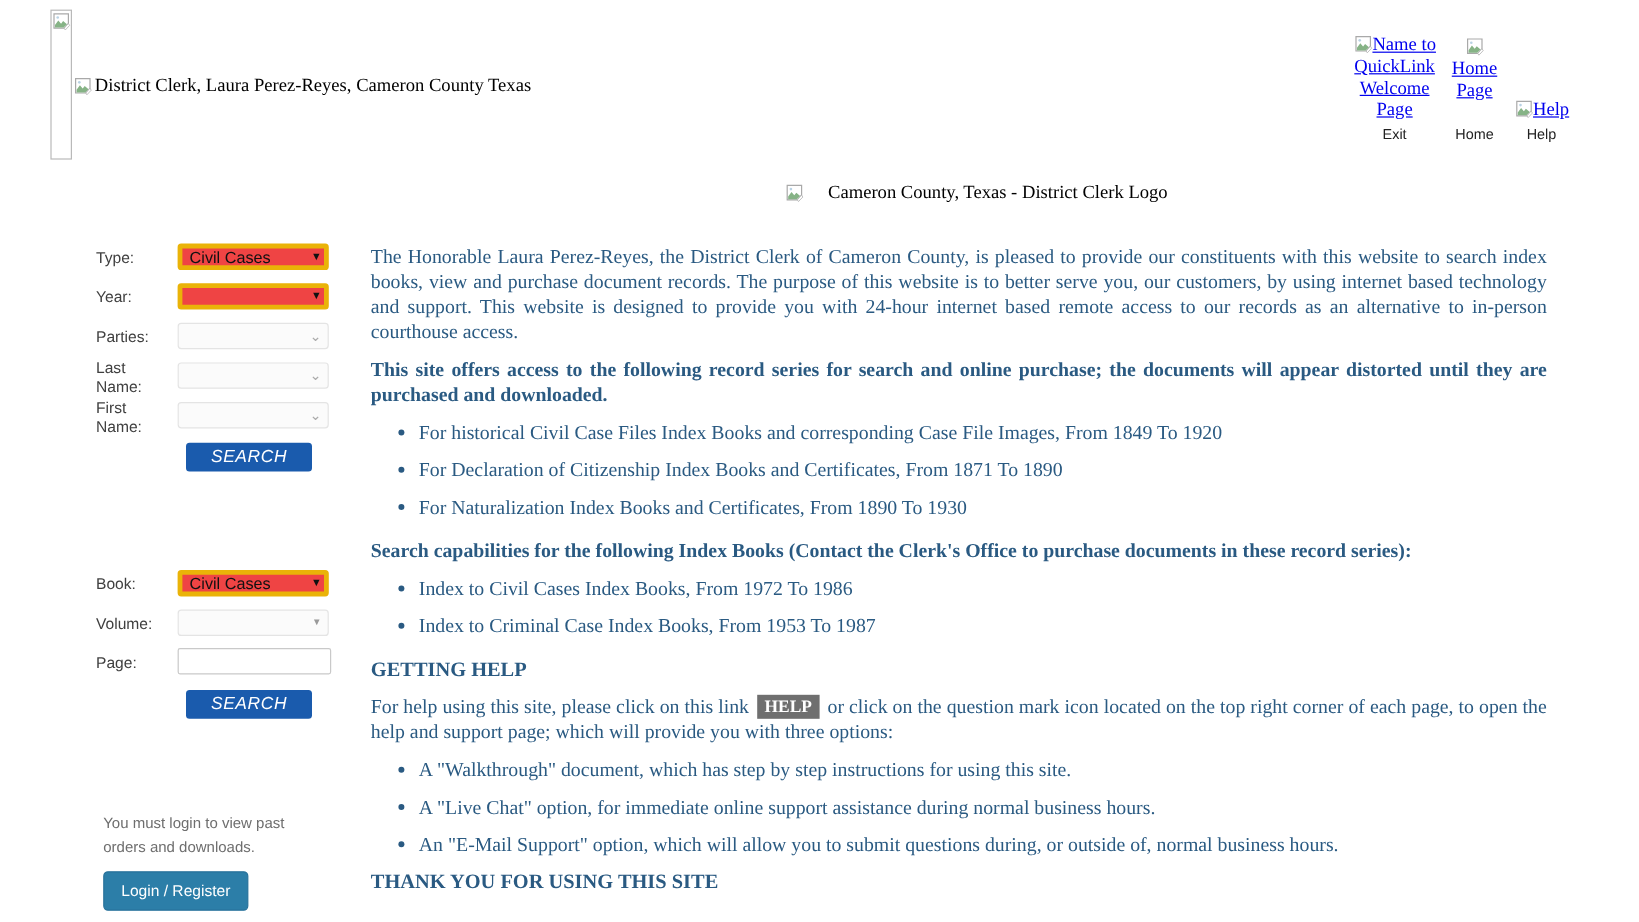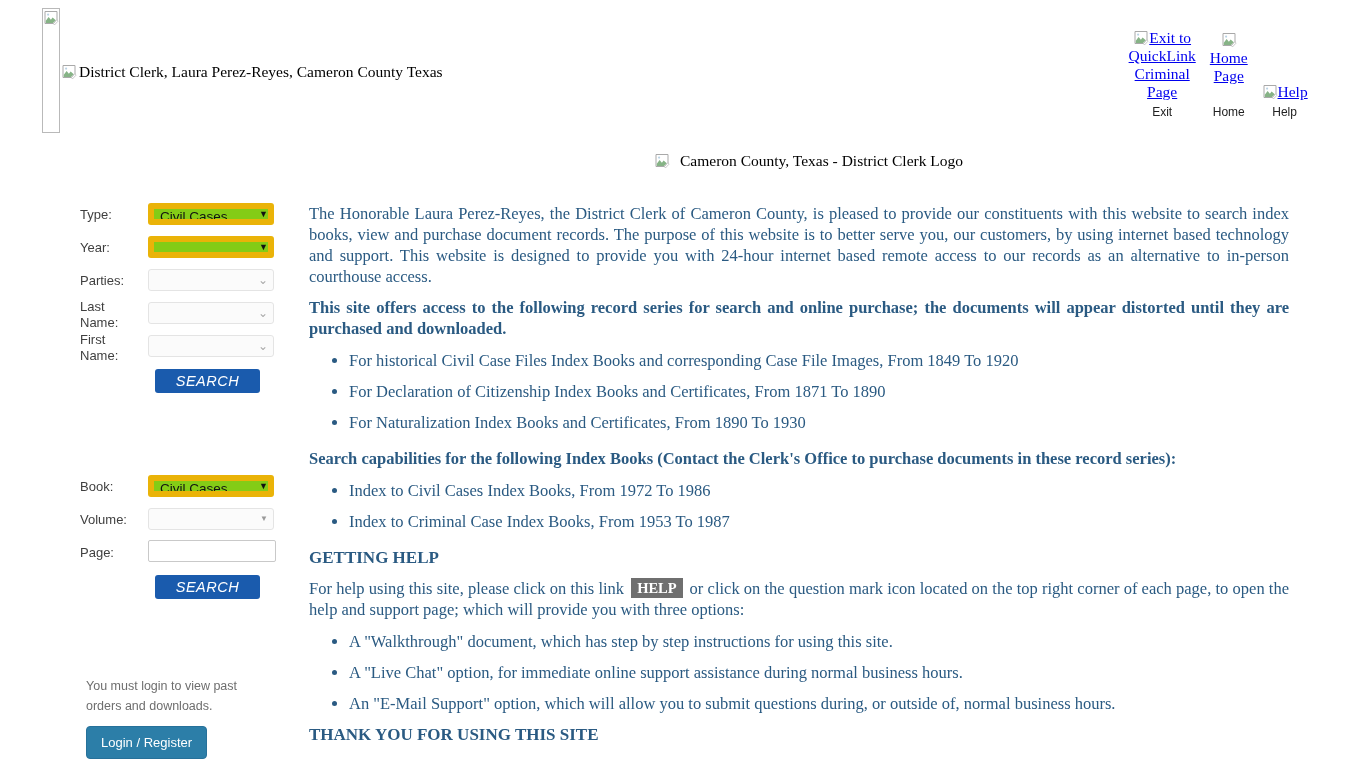--- a/index.html
+++ b/index.html
@@ -16,21 +16,21 @@
   .sliver {
     position:absolute; left:42px; top:8px; width:18px; height:125px;
     border:1px solid #b9b9b9; background:#fff;
   }
   .sliver .bi { position:absolute; left:0px; top:1px; }
   .banner {
     position:absolute; left:61px; top:63px; display:flex; align-items:center; gap:2px;
     font-size:15.5px; color:#000; white-space:nowrap;
   }
   .logo-line {
-    position:absolute; left:654px; top:152px; display:flex; align-items:center; gap:10px;
+    position:absolute; left:654px; top:152px; display:flex; align-items:center; gap:20px;
     font-size:15.5px; color:#000; white-space:nowrap;
   }
 
   .hdr-links {
     position:absolute; left:1126px; top:25px; width:184px; height:94px;
     display:flex; align-items:flex-end; gap:5px;
   }
   .hdr-col { display:flex; flex-direction:column; align-items:center; justify-content:flex-end; }
   .hdr-col a {
     color:#0000EE; text-decoration:underline; font-size:15.5px; line-height:18px;
@@ -49,21 +49,21 @@
   .sidebar { position:absolute; left:0; top:195px; width:300px; height:573px; }
   .sb-label {
     position:absolute; left:80px; width:62px;
     font-family:"Liberation Sans", sans-serif; font-size:13px; color:#3f3f3f; line-height:16px;
   }
   .ctrl { position:absolute; left:148px; width:126px; height:22px; }
   .sel-wrap { position:relative; display:block; width:100%; height:100%; }
   .sel-wrap select {
     width:100%; height:100%; appearance:none; -webkit-appearance:none;
     font-family:"Liberation Sans", sans-serif; font-size:13.5px; color:#111;
-    background:#84cc16; border:6px solid #eab308; border-radius:3px; padding:0 18px 0 6px;
+    background:#ef4444; border:4px solid #eab308; border-radius:3px; padding:0 18px 0 6px;
   }
   .sel-wrap .chev {
     position:absolute; right:6px; top:50%; transform:translateY(-50%);
     font-size:9px; color:#111; pointer-events:none; line-height:1;
   }
   .sel-wrap.disabled select {
     background:#fafafa; border:1px solid #d9d9d9; color:#9a9a9a;
   }
   .sel-wrap.disabled .chev { color:#ababab; font-size:12px; }
   .sel-wrap.combo .chev { color:#9a9a9a; font-size:8px; }
@@ -144,21 +144,21 @@
     <svg class="bi" viewBox="0 0 16 16">
         <use href="#broken-img"></use>
       </svg>
     <span>District Clerk, Laura Perez-Reyes, Cameron County Texas</span>
   </div>
 
   <div class="hdr-links">
     <div class="hdr-col col-exit">
       <a href="#"><svg class="bi" viewBox="0 0 16 16">
             <use href="#broken-img"></use>
-          </svg><span>Exit to QuickLink Criminal Page</span></a>
+          </svg><span>Name to QuickLink Welcome Page</span></a>
       <div class="hdr-caption">Exit</div>
     </div>
     <div class="hdr-col col-home">
       <a href="#"><svg class="bi" viewBox="0 0 16 16">
             <use href="#broken-img"></use>
           </svg><span>Home Page</span></a>
       <div class="hdr-caption">Home</div>
     </div>
     <div class="hdr-col col-help">
       <a href="#"><svg class="bi" viewBox="0 0 16 16">

